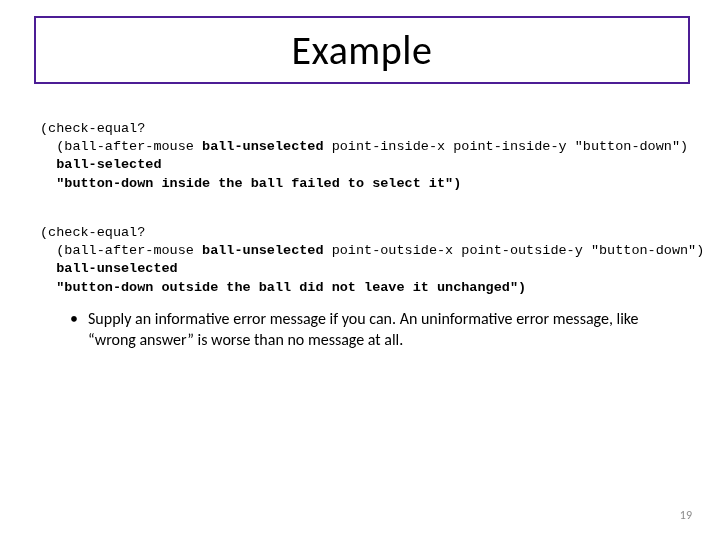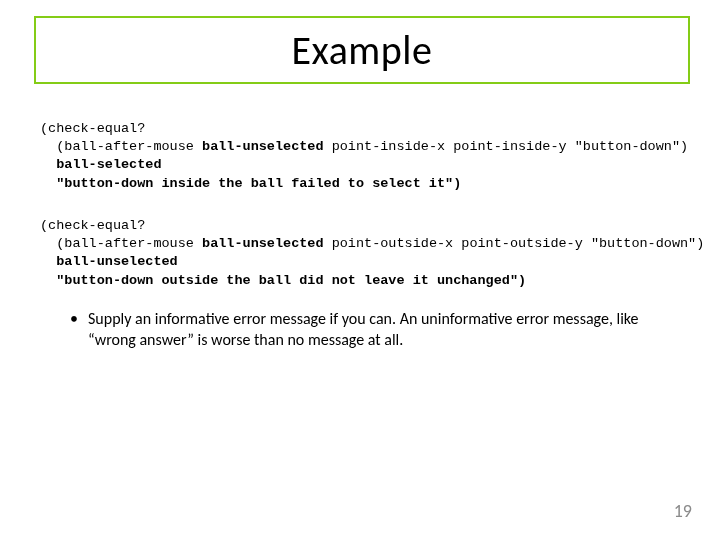--- a/index.html
+++ b/index.html
@@ -17,21 +17,21 @@
     width: 720px;
     height: 540px;
     box-sizing: border-box;
   }
   .title-box {
     position: absolute;
     left: 34px;
     top: 16px;
     width: 652px;
     height: 64px;
-    border: 2px solid #84cc16;
+    border: 2px solid #4c1d95;
     display: flex;
     align-items: center;
     justify-content: center;
   }
   .title-box h1 {
     margin: 0;
     font-weight: 400;
     font-size: 40px;
     color: #000;
     letter-spacing: 0.5px;
@@ -40,21 +40,21 @@
     position: absolute;
     left: 40px;
     font-family: Consolas, "Courier New", monospace;
     font-size: 13.5px;
     line-height: 1.35;
     white-space: pre;
     color: #000;
     margin-top: 12px;
   }
   .code1 { top: 108px; }
-  .code2 { top: 205px; }
+  .code2 { top: 212px; }
   .code b { font-weight: 700; }
   .bullets {
     position: absolute;
     left: 66px;
     top: 308px;
     width: 590px;
     font-size: 16px;
     line-height: 1.32;
   }
   .bullets ul {
@@ -69,21 +69,21 @@
   .bullets li::before {
     content: "•";
     position: absolute;
     left: -18px;
     top: 0;
   }
   .page-num {
     position: absolute;
     right: 28px;
     bottom: 18px;
-    font-size: 18px;
+    font-size: 12px;
     color: #8b8b8b;
   }
 </style>
 </head>
 <body>
 
 <div class="slide">
 
   <div class="title-box">
     <h1>Example</h1>

